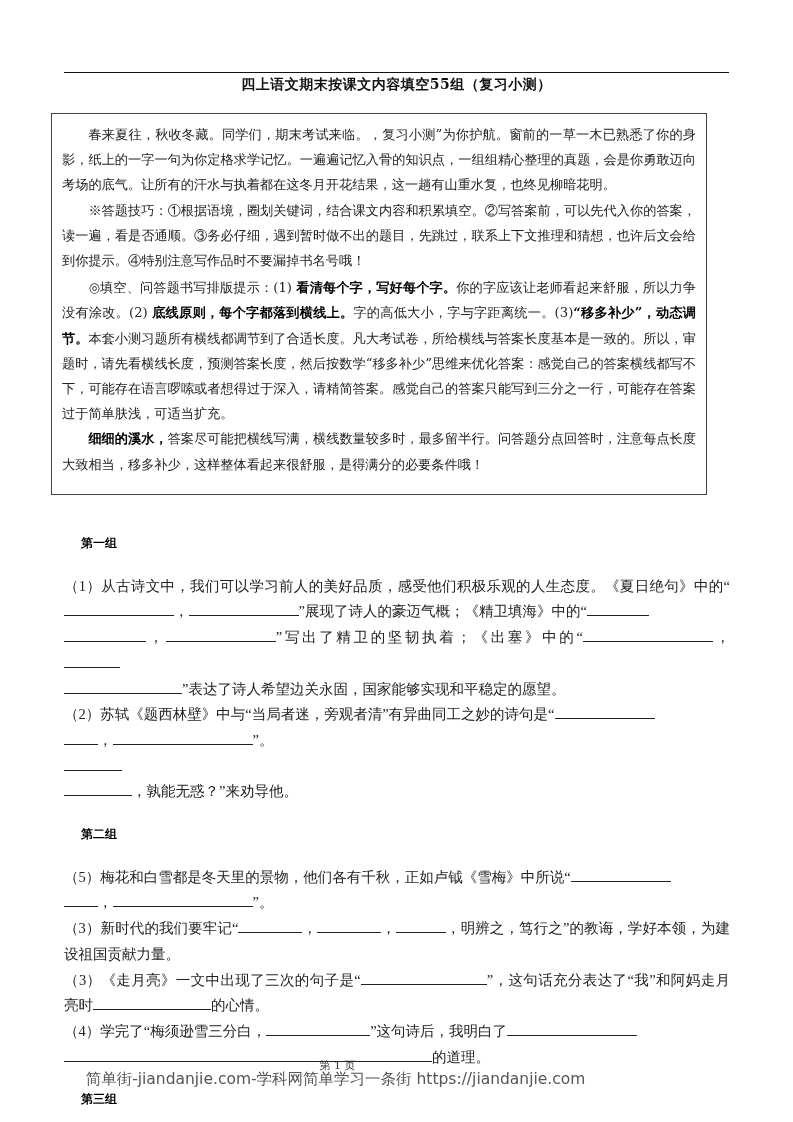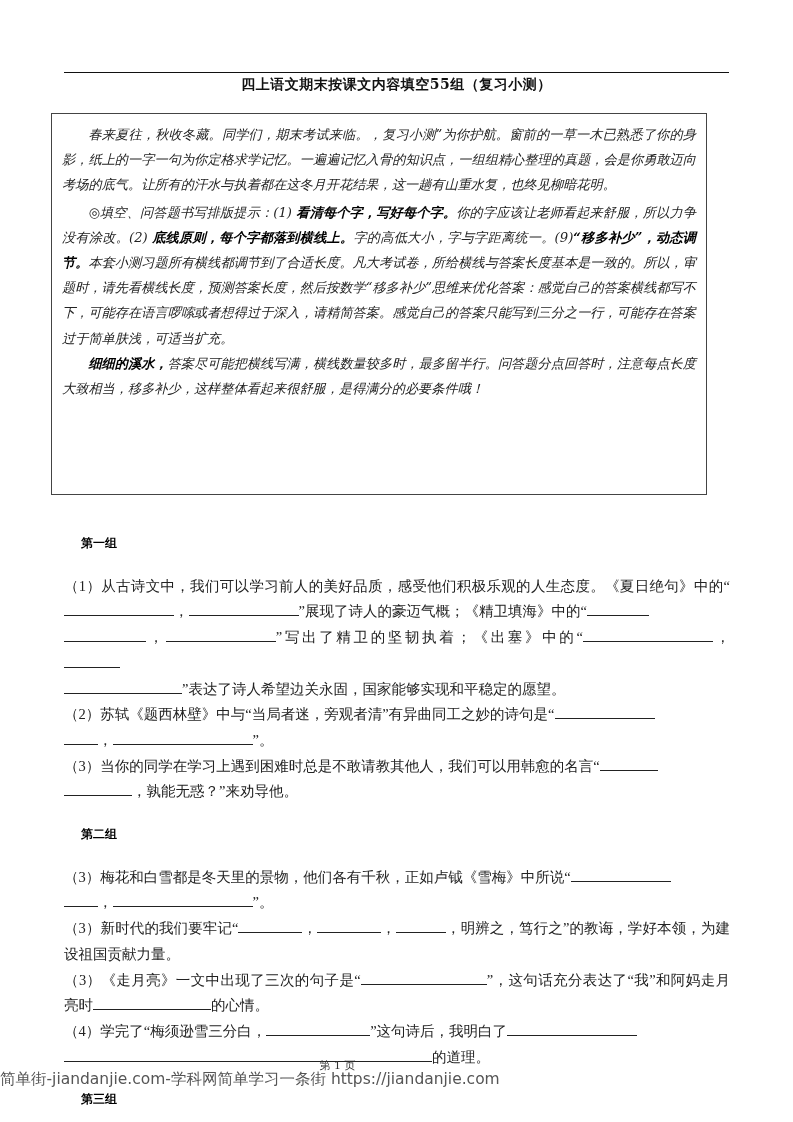--- a/index.html
+++ b/index.html
@@ -3,53 +3,54 @@
 <meta charset="utf-8">
 <style>
   html, body { margin: 0; padding: 0; background: #ffffff; }
   body { width: 793px; height: 1122px; position: relative; overflow: hidden;
          font-family: "DejaVu Serif", "Liberation Serif", serif; color: #1a1a1a; }
   .top-rule { position: absolute; left: 64px; top: 72px; width: 665px; height: 0; border-top: 1.5px solid #111; }
   .title { position: absolute; left: 0; top: 76px; width: 793px; text-align: center;
            font-size: 14px; font-weight: bold; letter-spacing: 0.5px; color: #111; }
   .intro-box { position: absolute; left: 51px; top: 113px; width: 656px; height: 382px;
                border: 1px solid #444; box-sizing: border-box; padding: 8px 10px 0 10px;
-               font-size: 13.2px; line-height: 25.2px; color: #222; font-style: italic; }
+               font-size: 13.2px; line-height: 25.2px; color: #222; }
   .intro-box p { margin: 0; text-indent: 2em; text-align: justify; }
   .intro-box b { font-weight: bold; color: #000; }
   .content { position: absolute; left: 64px; top: 514px; width: 666px;
              font-family: "Liberation Serif", "DejaVu Serif", serif; font-size: 14.5px; line-height: 25.7px; color: #222; }
   .group-title { font-weight: bold; font-size: 12px; font-family: "DejaVu Sans", sans-serif; color: #000; margin: 17px; }
   .q { margin: 0; text-align: justify; }
   .blank { display: inline-block; border-bottom: 1px solid #222; height: 15px; vertical-align: baseline; }
   .footer-page { position: absolute; left: 0; top: 1058px; width: 675px; text-align: center; font-size: 11px; color: #333; }
-  .footer-link { position: absolute; left: 0; top: 1069px; width: 639px; text-align: left;
+  .footer-link { position: absolute; left: 16px; top: 1069px; width: 639px; text-align: center;
                  font-family: "DejaVu Sans", sans-serif; font-size: 15.5px; color: #555; }
 </style>
 </head>
 <body>
 
 <div class="top-rule"></div>
 <div class="title">四上语文期末按课文内容填空55组（复习小测）</div>
 
 <div class="intro-box">
   <p>春来夏往，秋收冬藏。同学们，期末考试来临。，复习小测”为你护航。窗前的一草一木已熟悉了你的身影，纸上的一字一句为你定格求学记忆。一遍遍记忆入骨的知识点，一组组精心整理的真题，会是你勇敢迈向考场的底气。让所有的汗水与执着都在这冬月开花结果，这一趟有山重水复，也终见柳暗花明。</p>
-  <p style="margin-top:2px"><span>◎填空、问答题书写排版提示：(1) </span><b>看清每个字，写好每个字。</b><span>你的字应该让老师看起来舒服，所以力争没有涂改。(2) </span><b>底线原则，每个字都落到横线上。</b><span>字的高低大小，字与字距离统一。(9)</span><b>“移多补少”，动态调节。</b><span>本套小测习题所有横线都调节到了合适长度。凡大考试卷，所给横线与答案长度基本是一致的。所以，审题时，请先看横线长度，预测答案长度，然后按数学“移多补少”思维来优化答案：感觉自己的答案横线都写不下，可能存在语言啰嗦或者想得过于深入，请精简答案。感觉自己的答案只能写到三分之一行，可能存在答案过于简单肤浅，可适当扩充。</span></p>
+  <p>※答题技巧：①根据语境，圈划关键词，结合课文内容和积累填空。②写答案前，可以先代入你的答案，读一遍，看是否通顺。③务必仔细，遇到暂时做不出的题目，先跳过，联系上下文推理和猜想，也许后文会给到你提示。④特别注意写作品时不要漏掉书名号哦！</p>
+  <p style="margin-top:2px"><span>◎填空、问答题书写排版提示：(1) </span><b>看清每个字，写好每个字。</b><span>你的字应该让老师看起来舒服，所以力争没有涂改。(2) </span><b>底线原则，每个字都落到横线上。</b><span>字的高低大小，字与字距离统一。(3)</span><b>“移多补少”，动态调节。</b><span>本套小测习题所有横线都调节到了合适长度。凡大考试卷，所给横线与答案长度基本是一致的。所以，审题时，请先看横线长度，预测答案长度，然后按数学“移多补少”思维来优化答案：感觉自己的答案横线都写不下，可能存在语言啰嗦或者想得过于深入，请精简答案。感觉自己的答案只能写到三分之一行，可能存在答案过于简单肤浅，可适当扩充。</span></p>
   <p><b>细细的溪水，</b><span>答案尽可能把横线写满，横线数量较多时，最多留半行。问答题分点回答时，注意每点长度大致相当，移多补少，这样整体看起来很舒服，是得满分的必要条件哦！</span></p>
 </div>
 
 <div class="content">
 
   <div class="group-title">第一组</div>
   <p class="q"><span>（1）从古诗文中，我们可以学习前人的美好品质，感受他们积极乐观的人生态度。《夏日绝句》中的“</span><span class="blank" style="width:110px"></span><span>，</span><span class="blank" style="width:110px"></span><span>”展现了诗人的豪迈气概；《精卫填海》中的“</span><span class="blank" style="width:62px"></span><br><span class="blank" style="width:82px"></span><span>，</span><span class="blank" style="width:110px"></span><span>”写出了精卫的坚韧执着；《出塞》中的“</span><span class="blank" style="width:130px"></span><span>，</span><span class="blank" style="width:56px"></span><br><span class="blank" style="width:118px"></span><span>”表达了诗人希望边关永固，国家能够实现和平稳定的愿望。</span></p>
   <p class="q"><span>（2）苏轼《题西林壁》中与“当局者迷，旁观者清”有异曲同工之妙的诗句是“</span><span class="blank" style="width:100px"></span><br><span class="blank" style="width:34px"></span><span>，</span><span class="blank" style="width:140px"></span><span>”。</span></p>
-  <p class="q"><span>（3）当你的同学在学习上遇到困难时总是不敢请教其他人，我们可以用韩愈的名言“</span><span class="blank" style="width:58px"></span><br><span class="blank" style="width:68px"></span><span>，孰能无惑？”来劝导他。</span></p>
+  <p class="q"><span class="blank" style="width:58px"></span><br><span class="blank" style="width:68px"></span><span>，孰能无惑？”来劝导他。</span></p>
 
   <div class="group-title">第二组</div>
-  <p class="q"><span>（3）梅花和白雪都是冬天里的景物，他们各有千秋，正如卢钺《雪梅》中所说“</span><span class="blank" style="width:100px"></span><br><span class="blank" style="width:34px"></span><span>，</span><span class="blank" style="width:140px"></span><span>”。</span></p>
+  <p class="q"><span>（5）梅花和白雪都是冬天里的景物，他们各有千秋，正如卢钺《雪梅》中所说“</span><span class="blank" style="width:100px"></span><br><span class="blank" style="width:34px"></span><span>，</span><span class="blank" style="width:140px"></span><span>”。</span></p>
   <p class="q"><span>（3）新时代的我们要牢记“</span><span class="blank" style="width:64px"></span><span>，</span><span class="blank" style="width:64px"></span><span>，</span><span class="blank" style="width:50px"></span><span>，明辨之，笃行之”的教诲，学好本领，为建设祖国贡献力量。</span></p>
   <p class="q"><span>（3）《走月亮》一文中出现了三次的句子是“</span><span class="blank" style="width:126px"></span><span>”，这句话充分表达了“我”和阿妈走月亮时</span><span class="blank" style="width:118px"></span><span>的心情。</span></p>
   <p class="q"><span>（4）学完了“梅须逊雪三分白，</span><span class="blank" style="width:104px"></span><span>”这句诗后，我明白了</span><span class="blank" style="width:130px"></span><br><span class="blank" style="width:368px"></span><span>的道理。</span></p>
 
   <div class="group-title">第三组</div>
   <p class="q"><span>（1）细细的溪水，流着</span><span class="blank" style="width:46px"></span><span>和</span><span class="blank" style="width:54px"></span><span>的香味，流着月光。灰白色的</span><span class="blank" style="width:58px"></span><span>布满河床。</span></p>
   <p class="q"><span>（2）女娃游于东海，</span><span class="blank" style="width:94px"></span><span>，故为精卫。</span></p>
 </div>
 
 <div class="footer-page">第 1 页</div>

